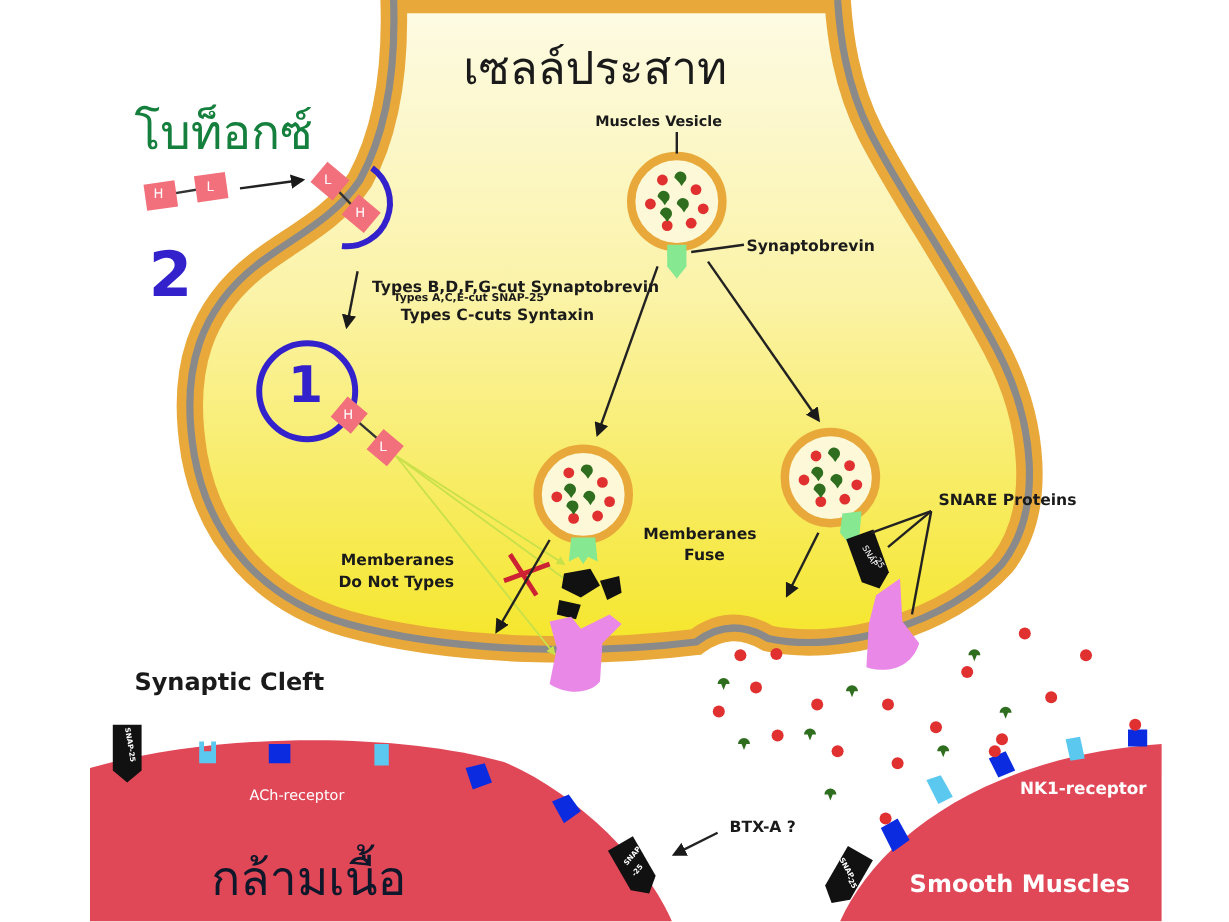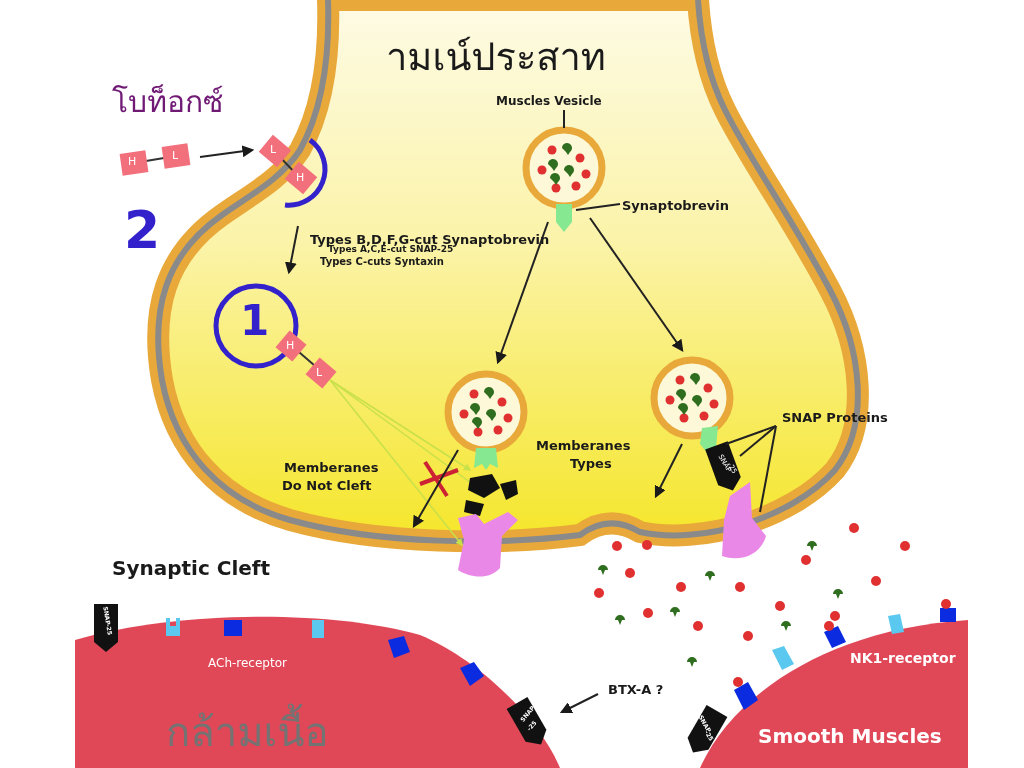--- a/index.html
+++ b/index.html
@@ -174,40 +174,40 @@
   </g>
   <g transform="translate(528,722) rotate(-30)">
     <use href="#snapTag"></use>
   </g>
   <g transform="translate(706,730) rotate(30)">
     <use href="#snapTag"></use>
   </g>
   <line x1="598" y1="694" x2="562" y2="712" stroke="#222" stroke-width="2" marker-end="url(#arr)"></line>
 </svg>
 
-<div class="thai" style="left:386px;top:26px;font-size:38px;color:#1a1a1a;">ามเน์ประสาท</div>
-<div class="thai" style="left:112px;top:78px;font-size:30px;color:#701a75;text-align:center;">โบท็อกซ์</div>
-<div class="thai" style="left:166px;top:700px;font-size:40px;color:#737373;">กล้ามเนื้อ</div>
+<div class="thai" style="left:386px;top:26px;font-size:38px;color:#1a1a1a;">เซลล์ประสาท</div>
+<div class="thai" style="left:112px;top:78px;font-size:40px;color:#15803d;text-align:center;">โบท็อกซ์</div>
+<div class="thai" style="left:176px;top:700px;font-size:40px;color:#0f172a;">กล้ามเนื้อ</div>
 
 <div class="lbl" style="left:124px;top:200px;font-size:52px;color:#3322cc;">2</div>
 <div class="lbl" style="left:240px;top:296px;font-size:42px;color:#3322cc;">1</div>
 
 <div class="lbl" style="left:310px;top:232px;font-size:13px;">Types B,D,F,G-cut Synaptobrevin</div>
 <div class="lbl" style="left:328px;top:244px;font-size:9px;">Types A,C,E-cut SNAP-25</div>
-<div class="lbl" style="left:320px;top:256px;font-size:10px;">Types C-cuts Syntaxin</div>
+<div class="lbl" style="left:334px;top:256px;font-size:13px;">Types C-cuts Syntaxin</div>
 
 <div class="lbl" style="left:496px;top:94px;font-size:12px;">Muscles Vesicle</div>
 <div class="lbl" style="left:622px;top:198px;font-size:13px;">Synaptobrevin</div>
 
 <div class="lbl" style="left:536px;top:438px;font-size:13px;">Memberanes</div>
-<div class="lbl" style="left:570px;top:456px;font-size:13px;">Types</div>
+<div class="lbl" style="left:570px;top:456px;font-size:13px;">Fuse</div>
 <div class="lbl" style="left:284px;top:460px;font-size:13px;">Memberanes</div>
-<div class="lbl" style="left:282px;top:478px;font-size:13px;">Do Not  Cleft</div>
-
-<div class="lbl" style="left:782px;top:410px;font-size:13px;">SNAP Proteins</div>
+<div class="lbl" style="left:282px;top:478px;font-size:13px;">Do Not  Types</div>
+
+<div class="lbl" style="left:782px;top:410px;font-size:13px;">SNARE Proteins</div>
 <div class="lbl" style="left:112px;top:556px;font-size:20px;">Synaptic Cleft</div>
 <div class="lbl" style="left:208px;top:656px;font-size:12px;color:#ffffff;font-weight:normal;">ACh-receptor</div>
 <div class="lbl" style="left:850px;top:650px;font-size:14px;color:#ffffff;">NK1-receptor</div>
 <div class="lbl" style="left:758px;top:708px;font-size:20px;color:#ffffff;margin-top:16px;">Smooth Muscles</div>
 <div class="lbl" style="left:608px;top:682px;font-size:13px;">BTX-A ?</div>
 
 <div class="lbl" style="left:128px;top:155px;font-size:11px;color:#fff;font-weight:normal;">H</div>
 <div class="lbl" style="left:172px;top:149px;font-size:11px;color:#fff;font-weight:normal;">L</div>
 <div class="lbl" style="left:270px;top:143px;font-size:11px;color:#fff;font-weight:normal;">L</div>
 <div class="lbl" style="left:296px;top:171px;font-size:11px;color:#fff;font-weight:normal;">H</div>

